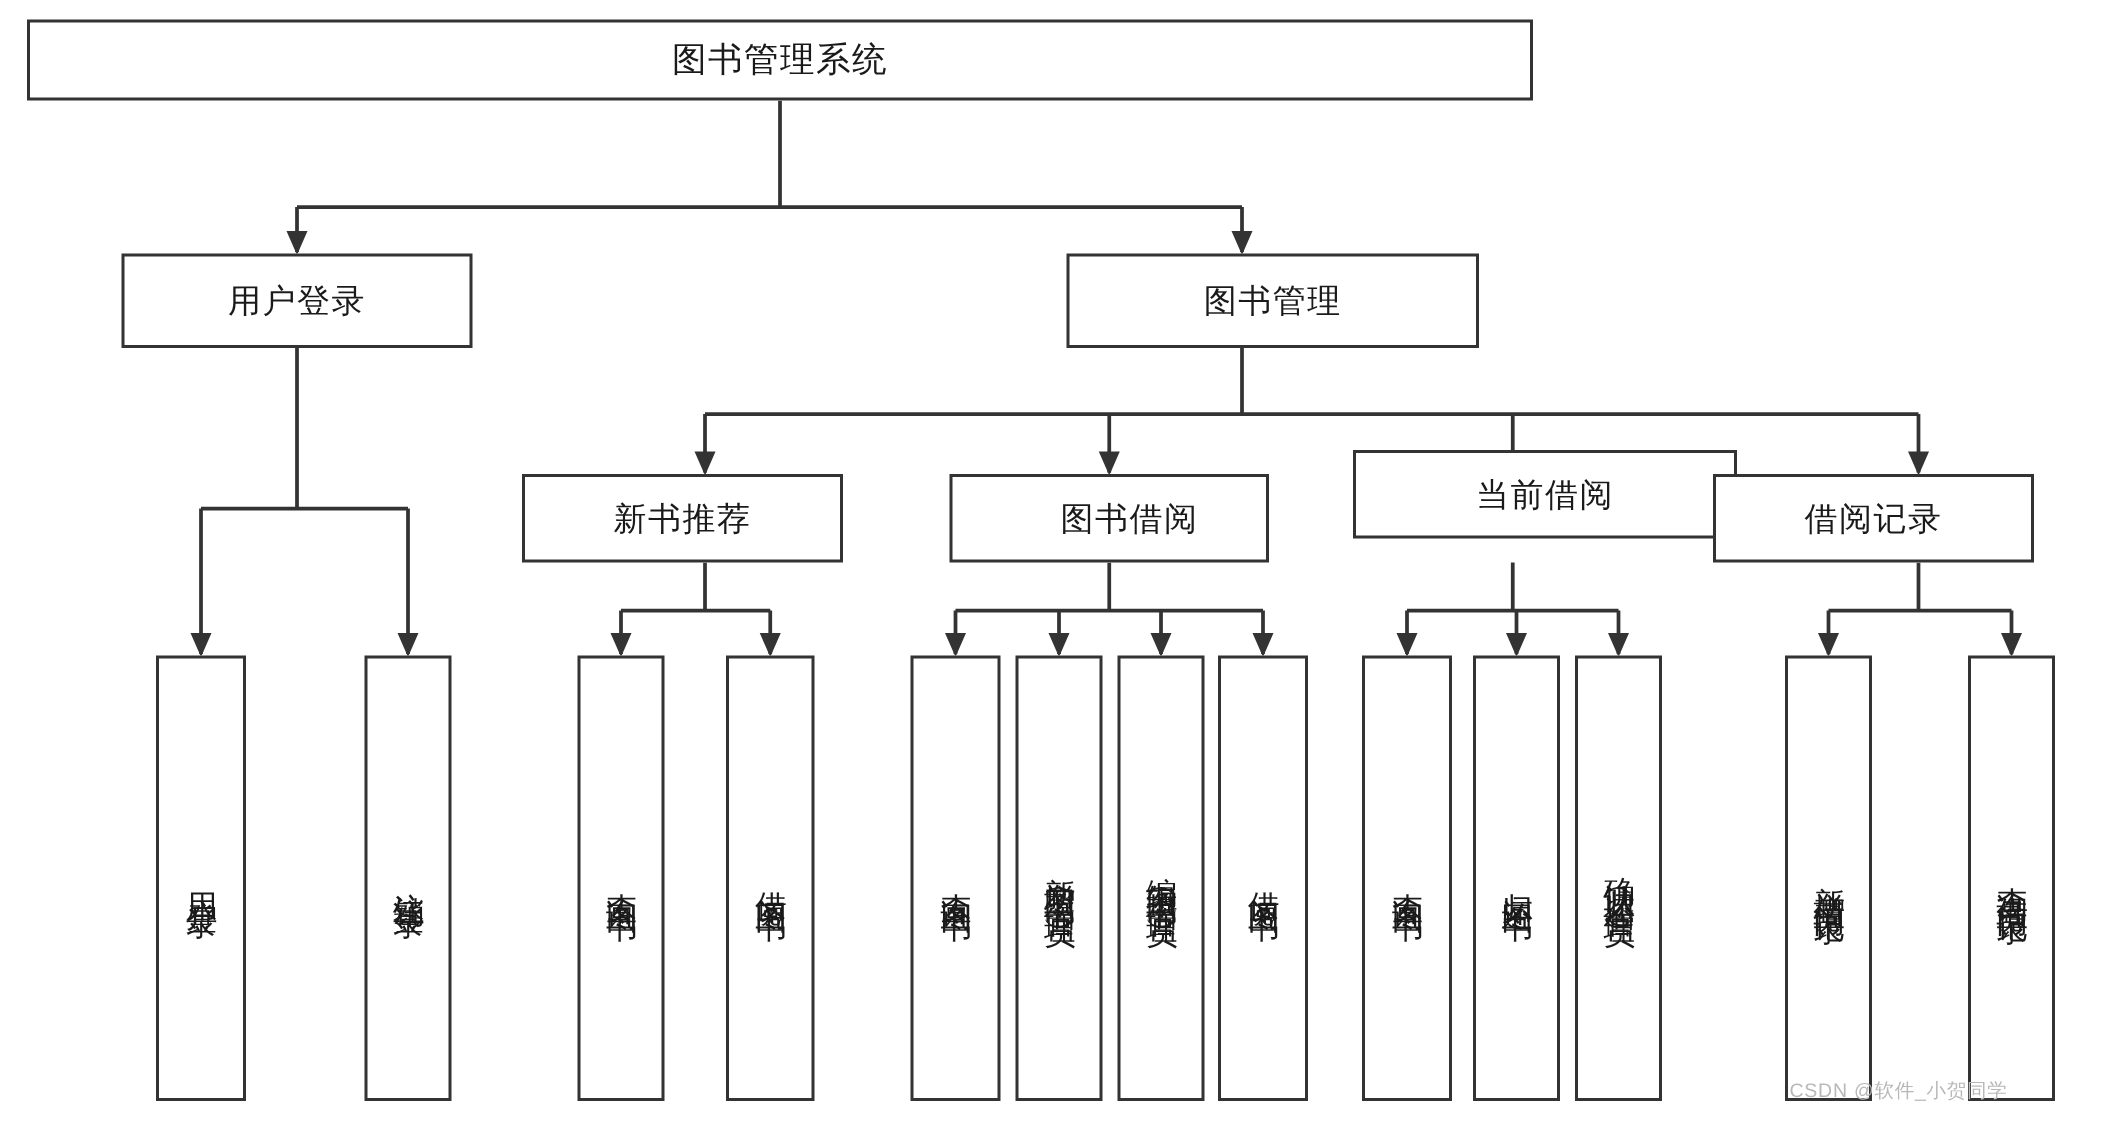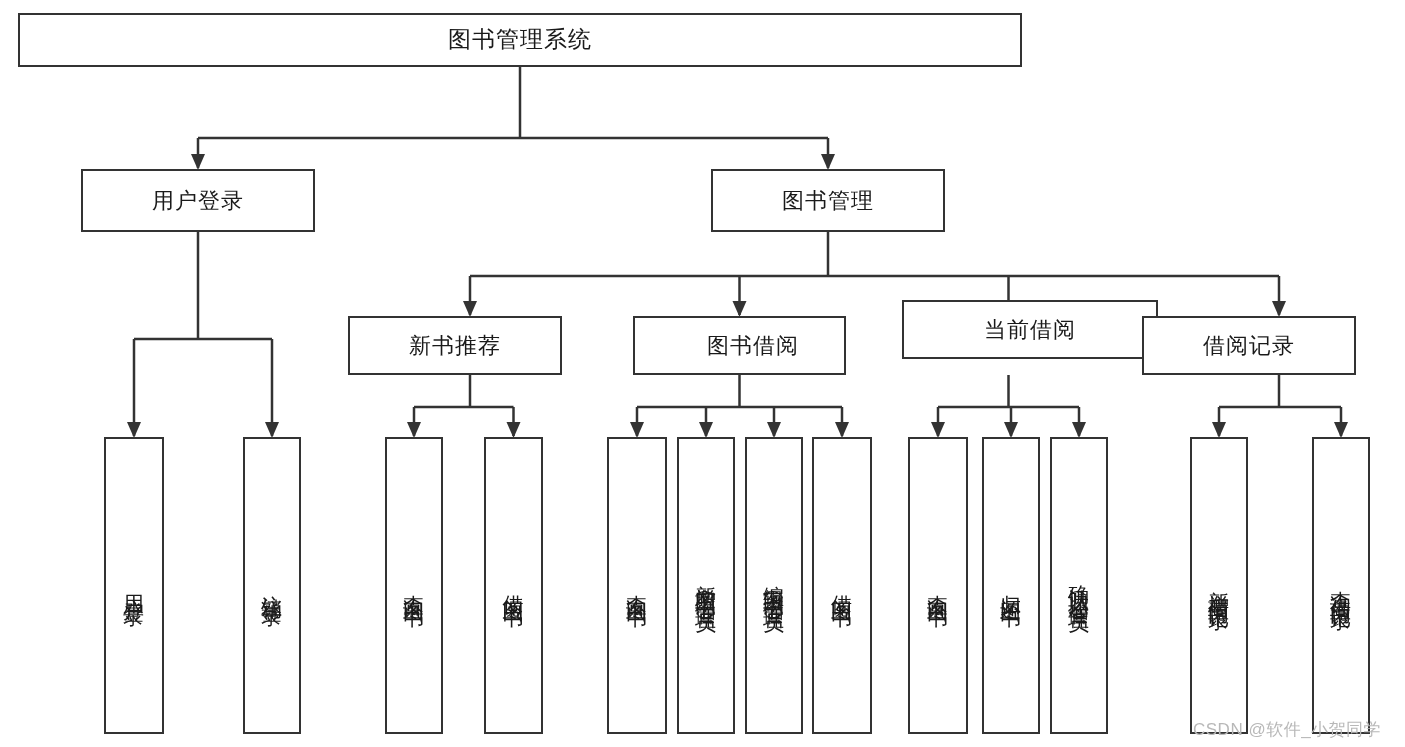--- a/index.html
+++ b/index.html
@@ -53,21 +53,21 @@
     text-orientation: upright;
     font-size: 21px;
     letter-spacing: 4px;
     white-space: nowrap;
     line-height: 1;
   }
   .node.root .label { font-size: 23px; }
   .watermark {
     position: absolute;
     color: #b8b8b8;
-    font-size: 17px;
+    font-size: 13px;
     letter-spacing: 0.5px;
     white-space: nowrap;
     user-select: none;
   }
 </style>
 </head>
 <body>
 
 <div id="canvas">
   <svg id="wires" viewBox="0 0 1405 747">
@@ -124,21 +124,21 @@
       <line x1="1341" y1="407" x2="1341" y2="436" stroke="#333333" stroke-width="2.5"></line>
       <path d="M 1334 422 L 1348 422 L 1341 438 Z" fill="#333333"></path>
     </svg>
   <div id="nodes-layer">
       <div class="node horiz root" style="left: 18px; top: 13px; width: 1004px; height: 54px;">
         <span class="label">图书管理系统</span>
       </div>
       <div class="node horiz" style="left: 81px; top: 169px; width: 234px; height: 63px;">
         <span class="label">用户登录</span>
       </div>
-      <div class="node horiz" style="left: 711px; top: 169px; width: 234px; height: 63px;">
+      <div class="node horiz" style="left: 711px; top: 169px; width: 275px; height: 63px;">
         <span class="label">图书管理</span>
       </div>
       <div class="node horiz" style="left: 348px; top: 316px; width: 214px; height: 59px;">
         <span class="label">新书推荐</span>
       </div>
       <div class="node horiz" style="left: 633px; top: 316px; width: 213px; height: 59px; padding-left: 27px;">
         <span class="label">图书借阅</span>
       </div>
       <div class="node horiz" style="left: 902px; top: 300px; width: 256px; height: 59px;">
         <span class="label">当前借阅</span>

